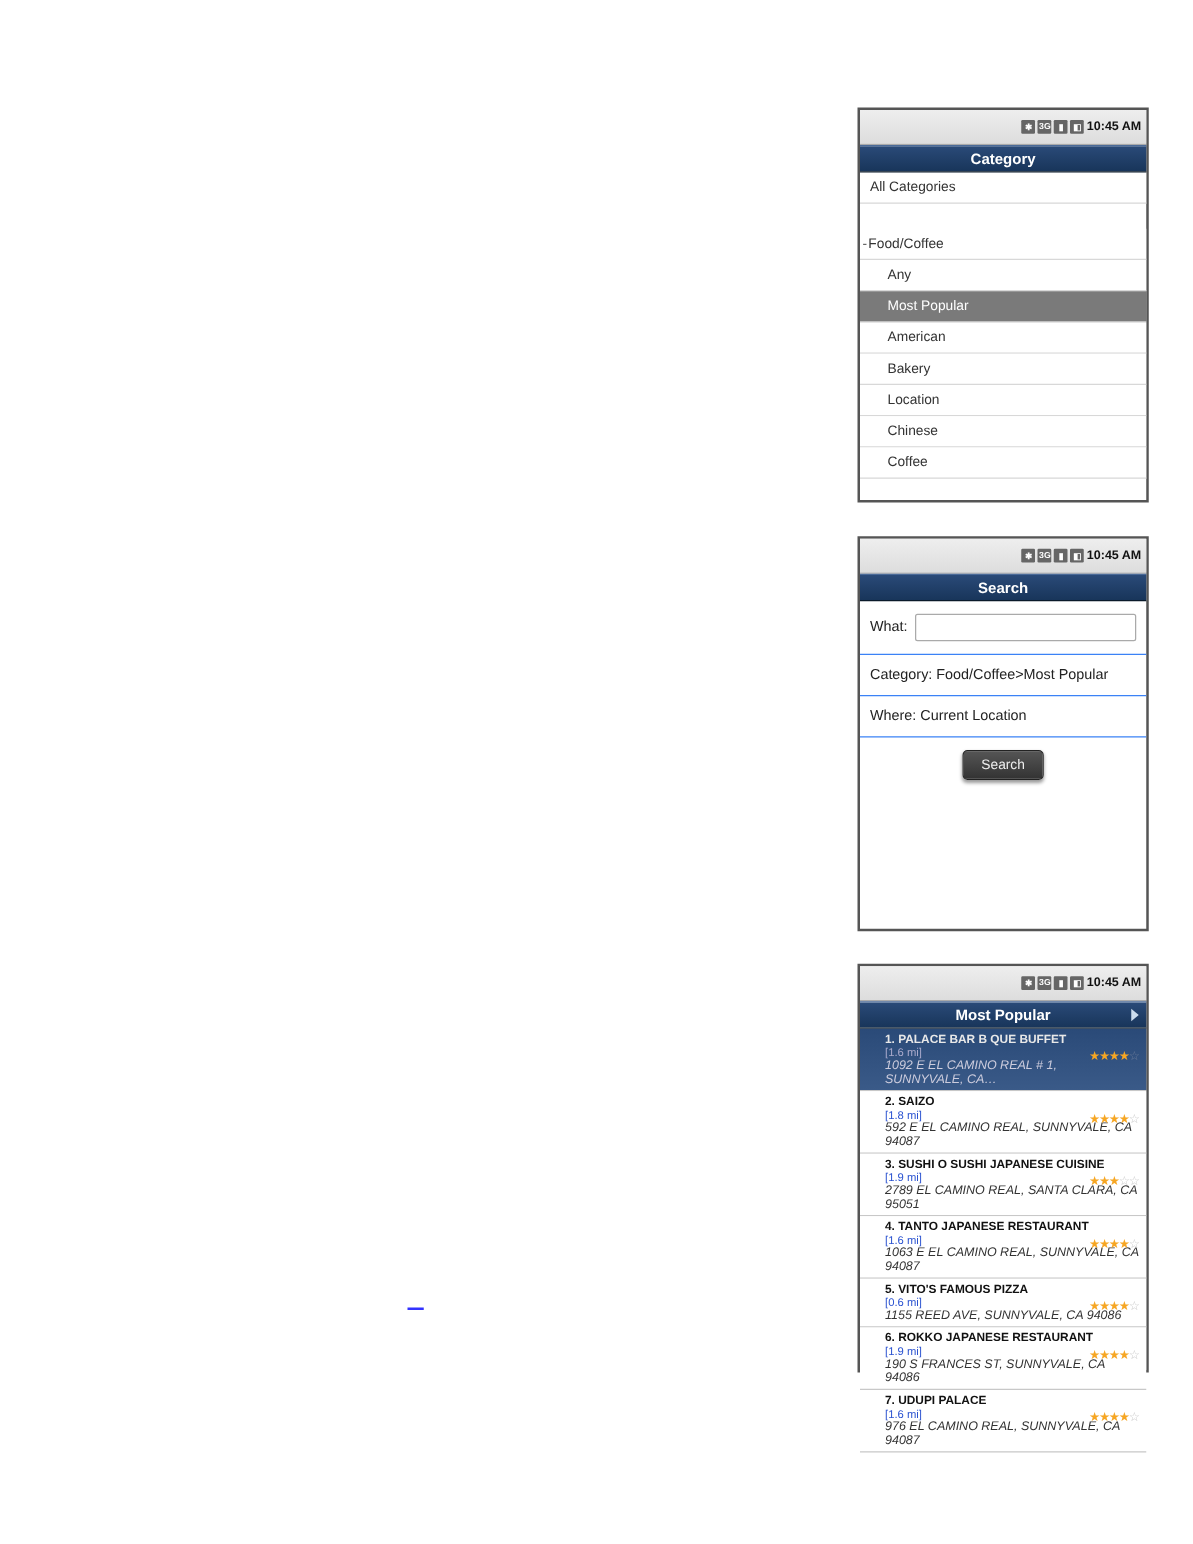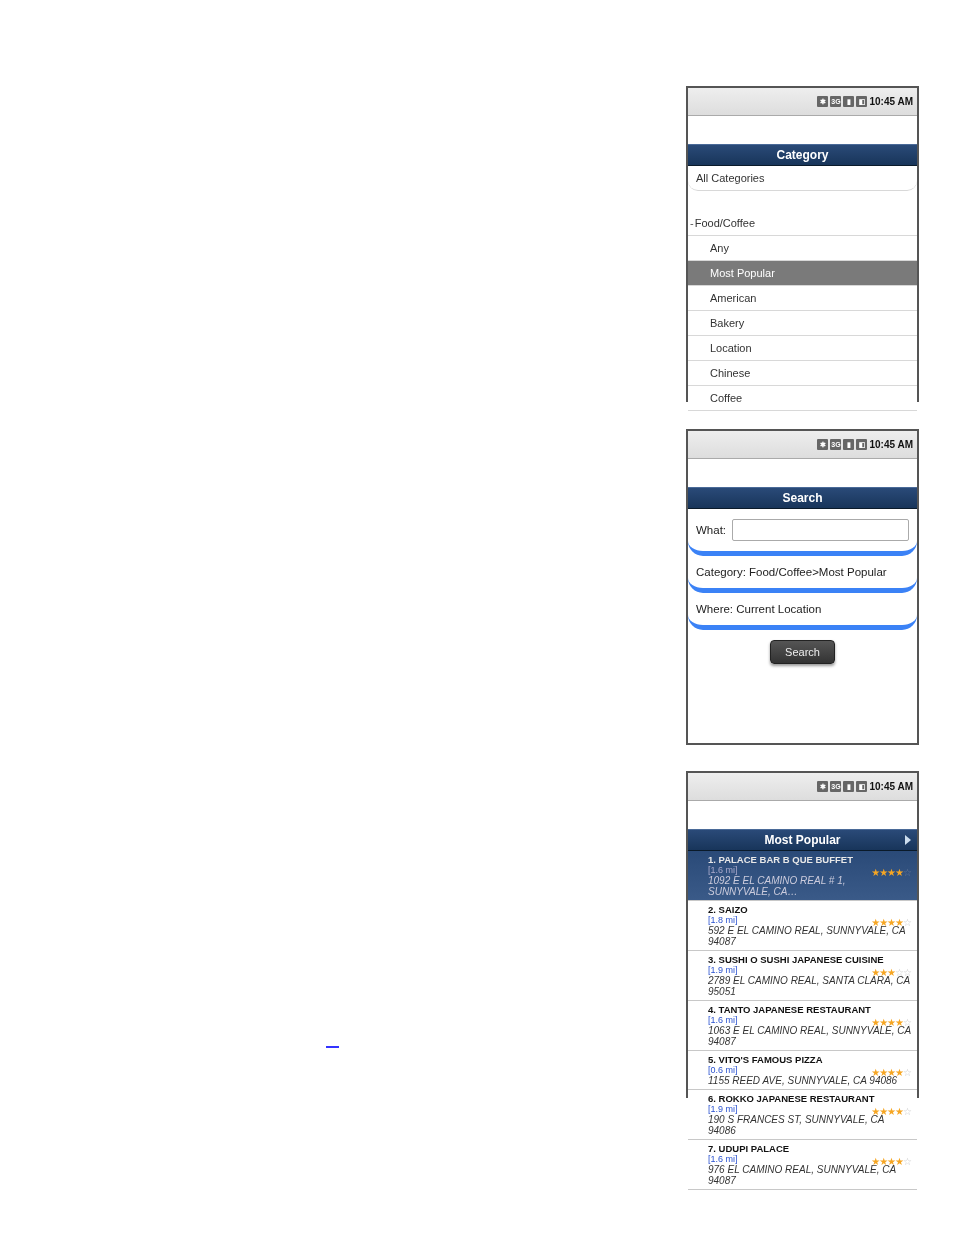--- a/index.html
+++ b/index.html
@@ -17,38 +17,38 @@
     border-bottom:1px solid #aaa;
     display:flex; justify-content:flex-end; align-items:center;
     padding-right:4px; font-size:10px; font-weight:bold; color:#111; gap:2px;
   }
   .s-icon { width:11px; height:11px; display:inline-flex; align-items:center; justify-content:center; background:#666; color:#fff; font-size:7px; border-radius:1px; }
 
   .titlebar {
     height:22px; background:linear-gradient(#2a4a78,#18355a);
     border-top:1px solid #4a6a98; border-bottom:1px solid #0a1a2a;
     display:flex; align-items:center; justify-content:center;
-    color:#fff; font-weight:bold; font-size:12px; position:relative;margin-top:28px;
+    color:#fff; font-weight:bold; font-size:12px; position:relative;
   }
   .titlebar .chev {
     position:absolute; right:6px; top:50%; transform:translateY(-50%);
     width:0; height:0; border-top:5px solid transparent; border-bottom:5px solid transparent;
     border-left:6px solid #cde;
   }
 
   .cat-list { font-size:11px; color:#333; }
   .cat-row { padding:6px 11px; border-bottom:1px solid #d8d8d8; background:#fff; }
-  .cat-row.toplevel { padding-left:8px;border-radius:10px; }
+  .cat-row.toplevel { padding-left:8px; }
   .cat-row.parent { padding-left:2px;margin-top:20px; }
   .cat-row.parent::before { content:"-"; margin-right:1px; color:#555; }
   .cat-row.child { padding-left:22px; }
   .cat-row.selected { background:#7a7a7a; color:#fff; }
 
   .search-body { font-size:11.5px; color:#222; }
-  .search-row { padding:10px 8px; border-bottom:5px solid #3b82f6; display:flex; align-items:center; gap:6px;border-radius:15px; }
+  .search-row { padding:10px 8px; border-bottom:1px solid #3b82f6; display:flex; align-items:center; gap:6px; }
   .search-row input {
     flex:1; height:22px; border:1px solid #aaa; border-radius:2px; padding:0 4px; font-size:11px;
   }
   .search-btn-wrap { display:flex; justify-content:center; padding:10px 0; }
   .search-btn {
     padding:5px 14px; font-size:11px; color:#eee;
     background:linear-gradient(#555,#333); border:1px solid #222; border-radius:4px;
     box-shadow:0 2px 3px rgba(0,0,0,.4);
   }
 

